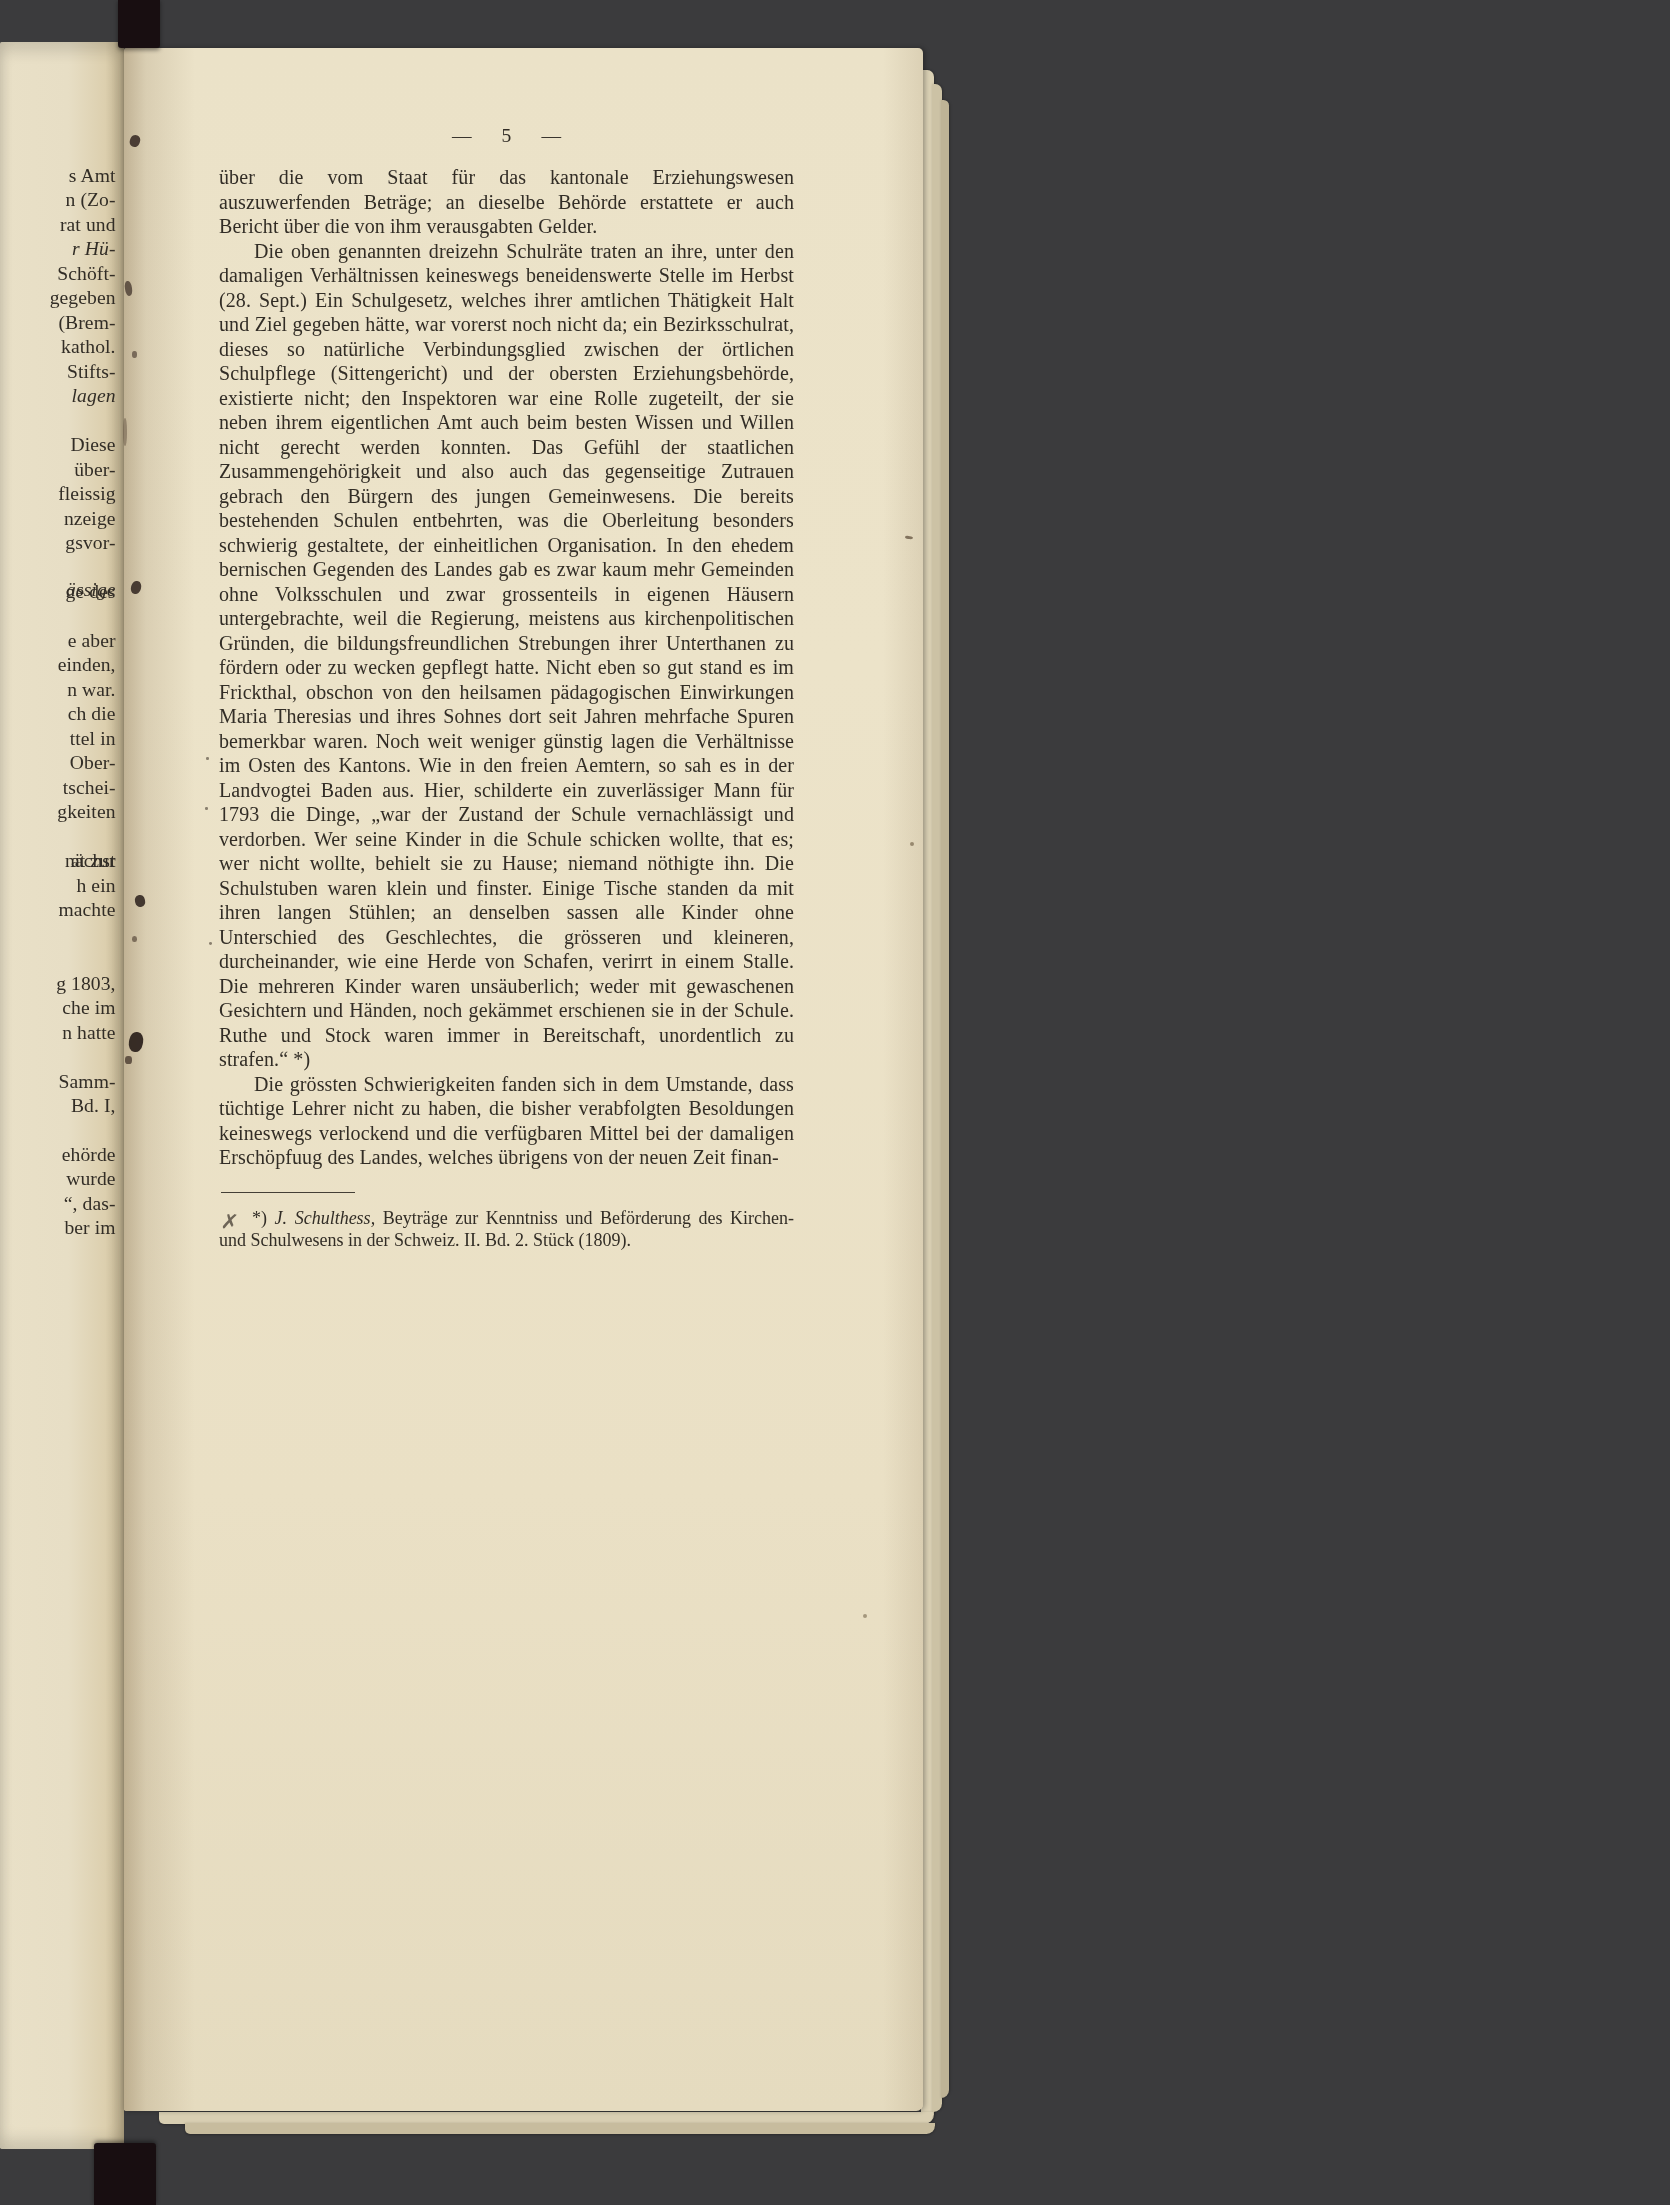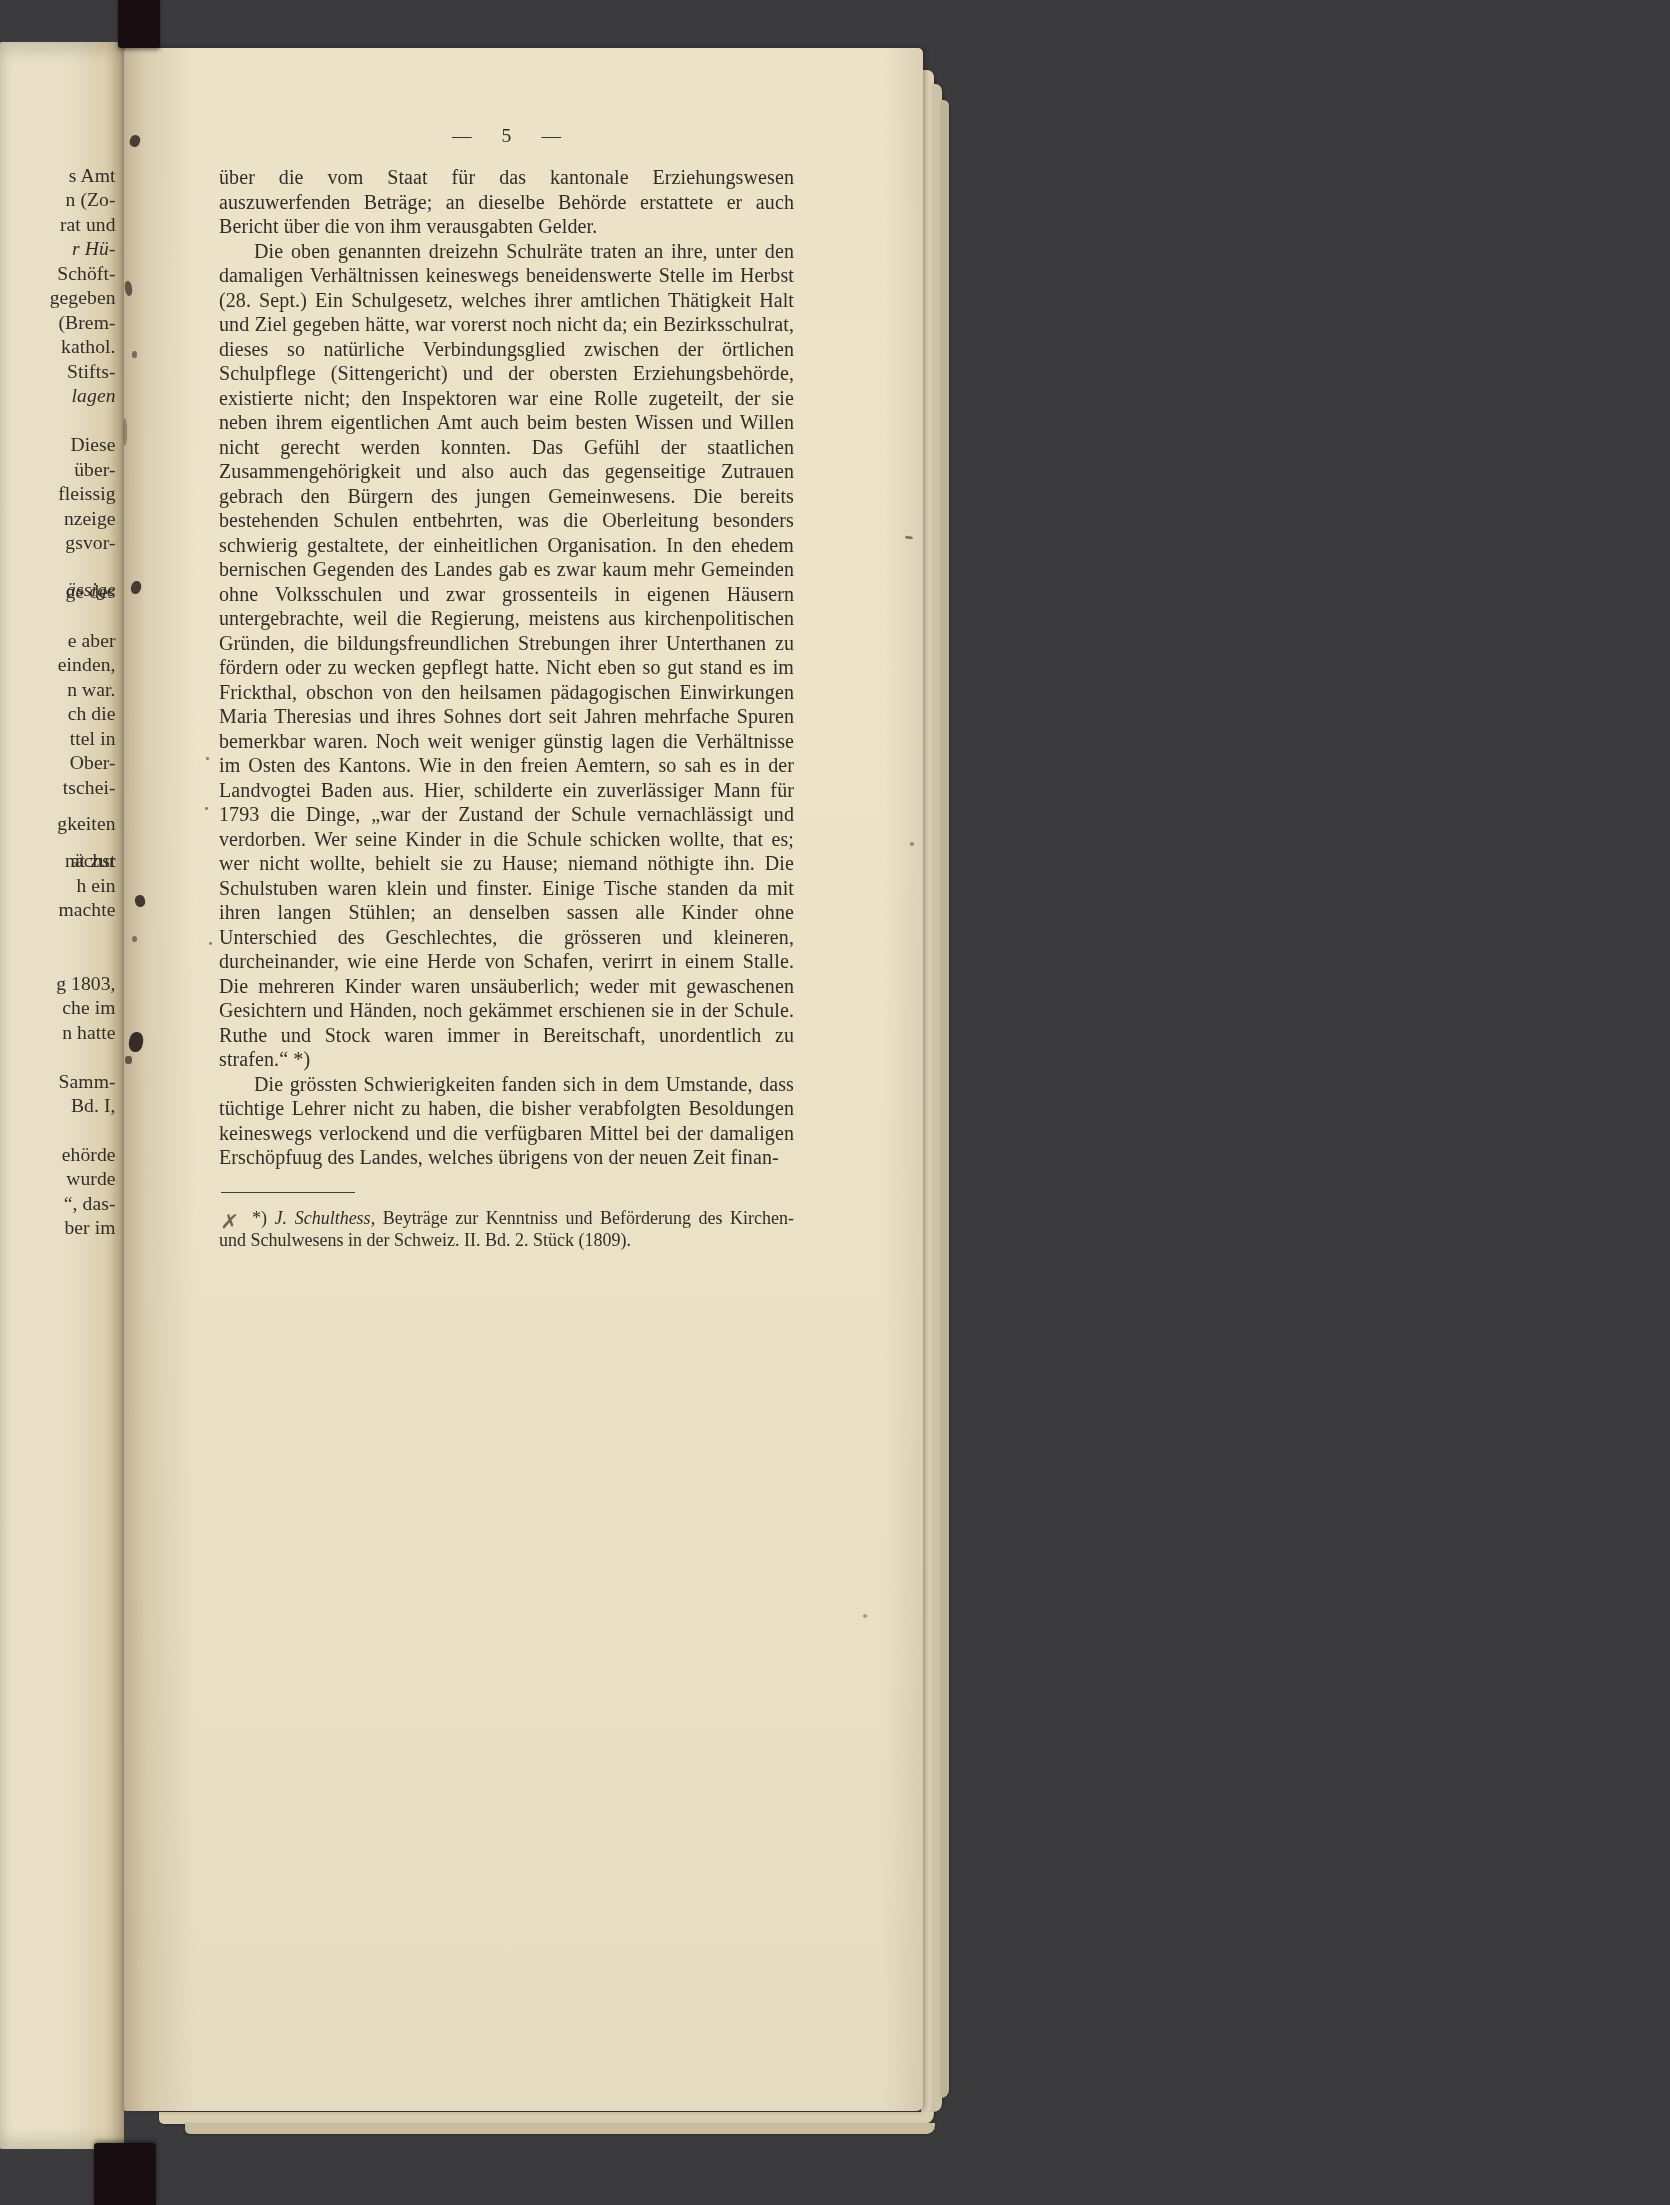--- a/index.html
+++ b/index.html
@@ -135,21 +135,21 @@
         <div class="fragment" style="top: 489px;">gsvor-</div>
         <div class="fragment" style="top: 536px; font-style: italic;">ässige</div>
         <div class="fragment" style="top: 538px;">ge des</div>
         <div class="fragment" style="top: 587px;">e aber</div>
         <div class="fragment" style="top: 611px;">einden,</div>
         <div class="fragment" style="top: 636px;">n war.</div>
         <div class="fragment" style="top: 660px;">ch die</div>
         <div class="fragment" style="top: 685px;">ttel in</div>
         <div class="fragment" style="top: 709px;">Ober-</div>
         <div class="fragment" style="top: 734px;">tschei-</div>
-        <div class="fragment" style="top: 758px; margin-top: 12px;">gkeiten</div>
+        <div class="fragment" style="top: 758px;">gkeiten</div>
         <div class="fragment" style="top: 783px; margin-top: 24px;">nächst</div>
         <div class="fragment" style="top: 807px;">at zur</div>
         <div class="fragment" style="top: 832px;">h ein</div>
         <div class="fragment" style="top: 856px;">machte</div>
         <div class="fragment" style="top: 930px;">g 1803,</div>
         <div class="fragment" style="top: 954px;">che im</div>
         <div class="fragment" style="top: 979px;">n hatte</div>
         <div class="fragment" style="top: 1028px;">Samm-</div>
         <div class="fragment" style="top: 1052px;">Bd. I,</div>
         <div class="fragment" style="top: 1101px;">ehörde</div>

